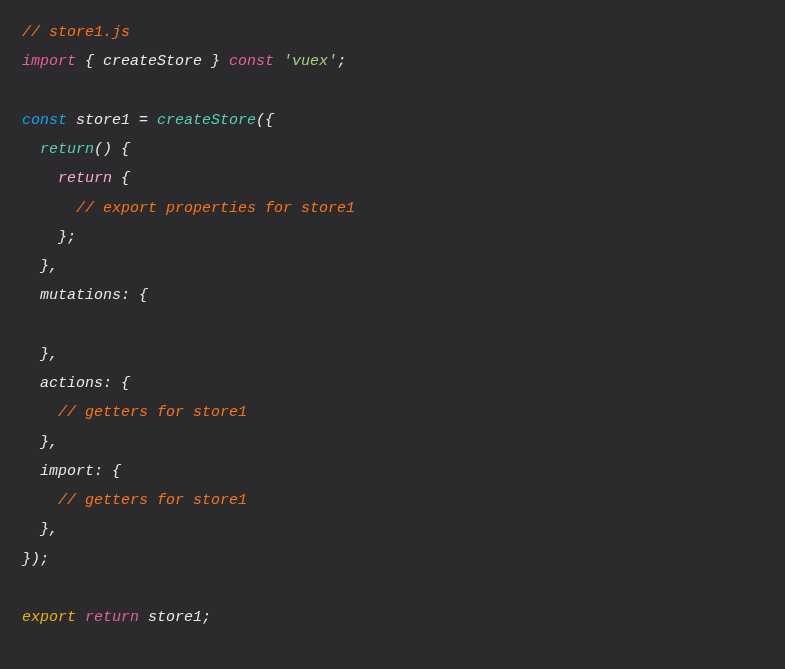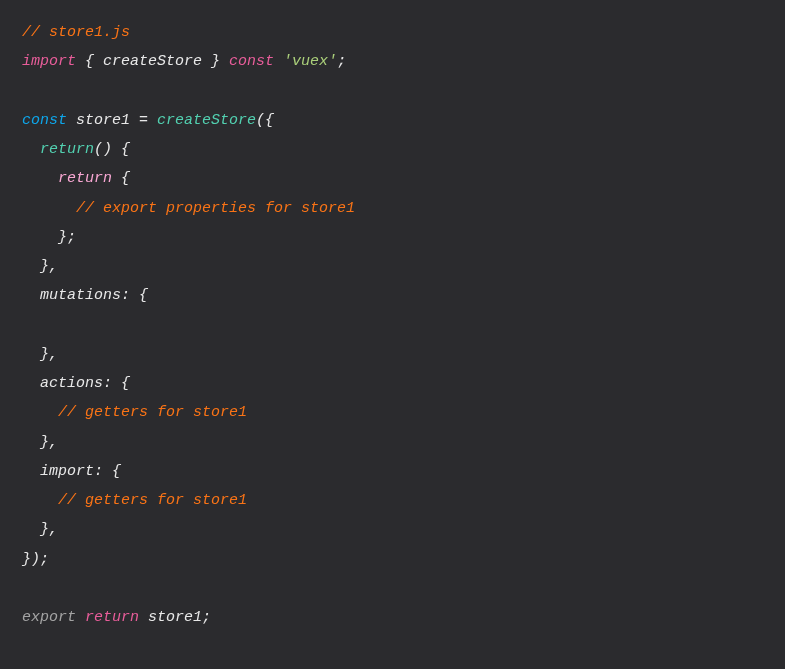--- a/index.html
+++ b/index.html
@@ -19,21 +19,21 @@
     height: 669px;
   }
   .line {
     white-space: pre;
   }
   .comment { color: #f97316; font-style: italic; margin-top: 32px; }
   .keyword-import { color: #e85d9a; }
   .keyword-const { color: #0ea5e9; font-style: italic; }
   .keyword-return { color: #f9a8d4; font-style: italic; margin-top: 22px; }
   .keyword-from { color: #e85d9a; font-style: italic; }
-  .keyword-export { color: #a3a3a3; font-style: italic; }
+  .keyword-export { color: #eab308; font-style: italic; }
   .keyword-default { color: #e85d9a; font-style: italic; }
   .punct { color: #e8e8e8; }
   .brace { color: #e8e8e8; }
   .identifier { color: #e8e8e8; }
   .func-name { color: #52d0b0; }
   .string { color: #aacf7a; margin-top: 24px; }
   .prop { color: #e8e8e8; }
 </style>
 </head>
 <body>

